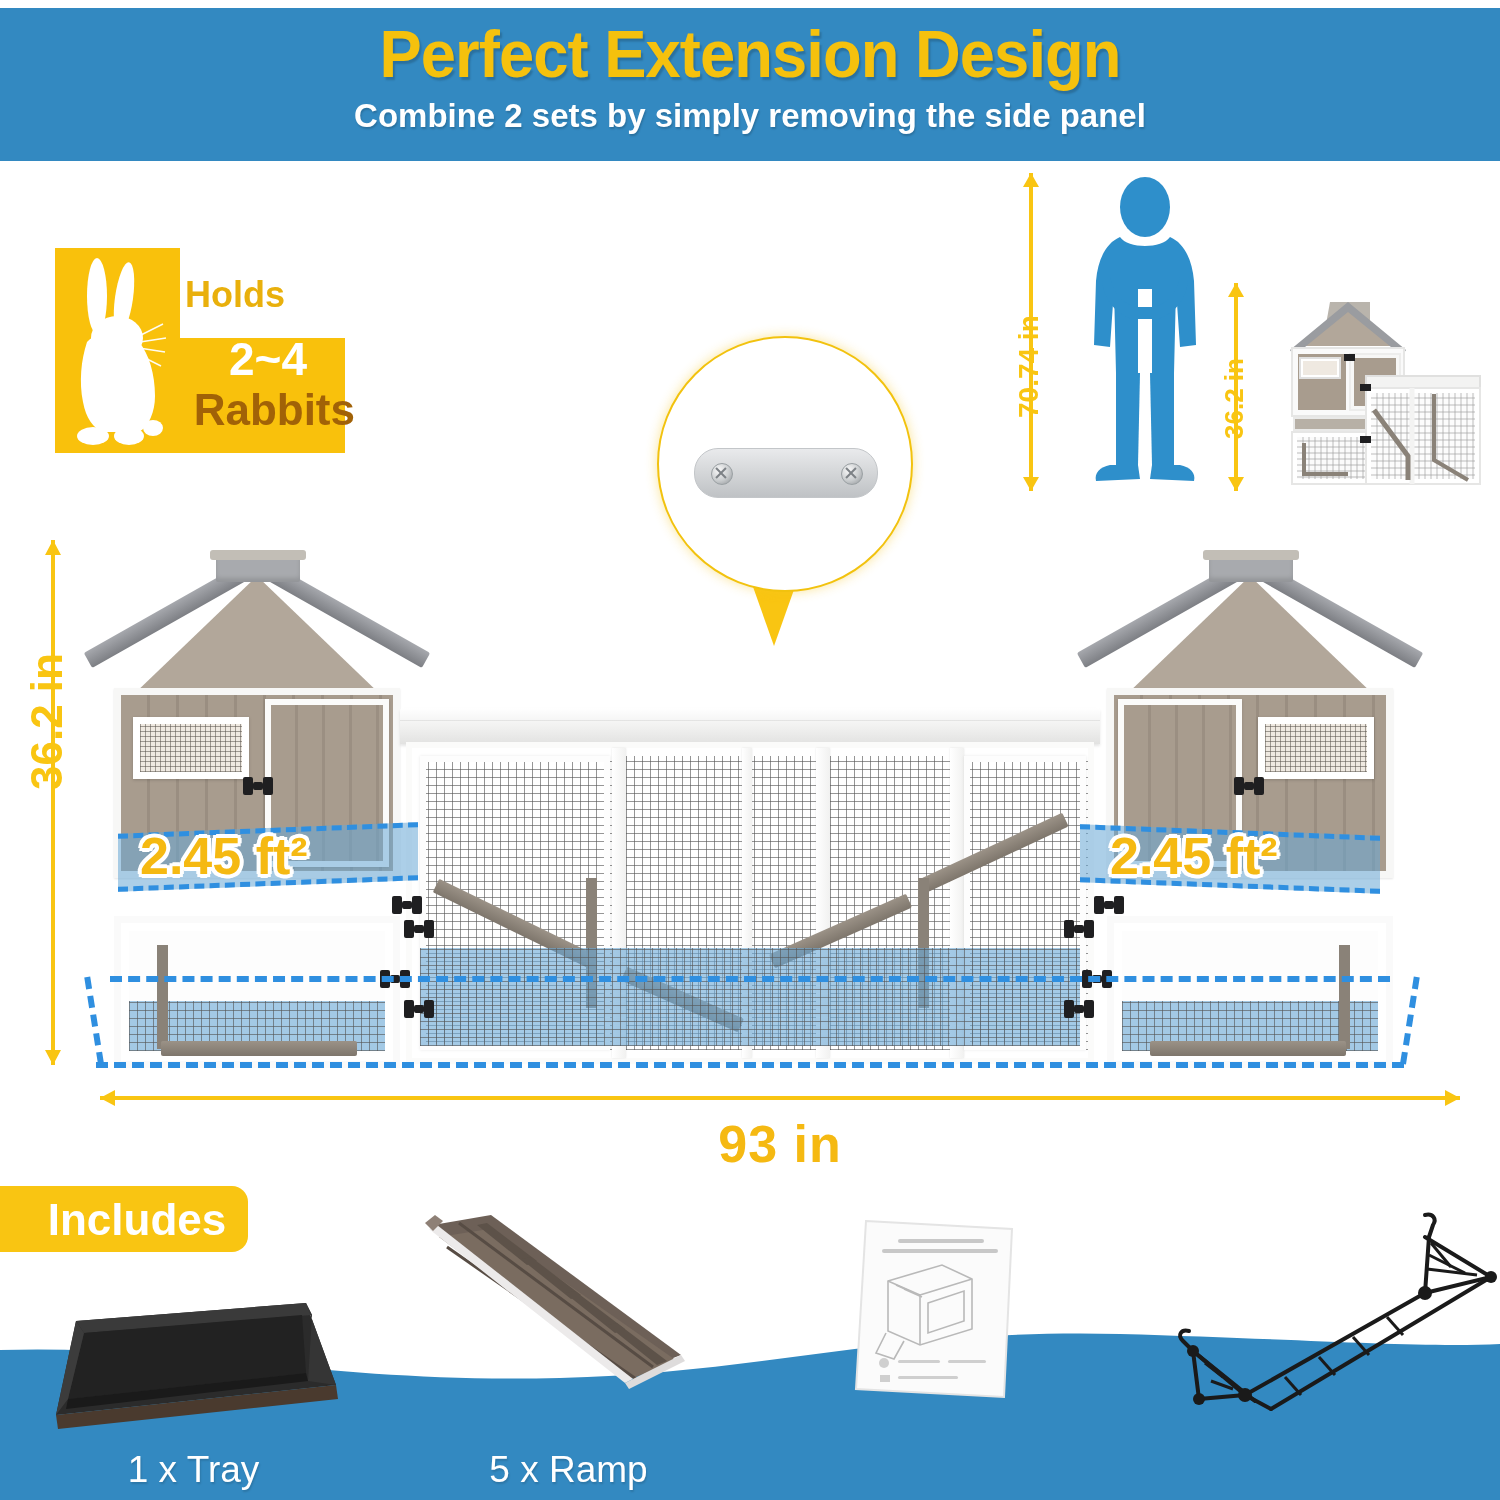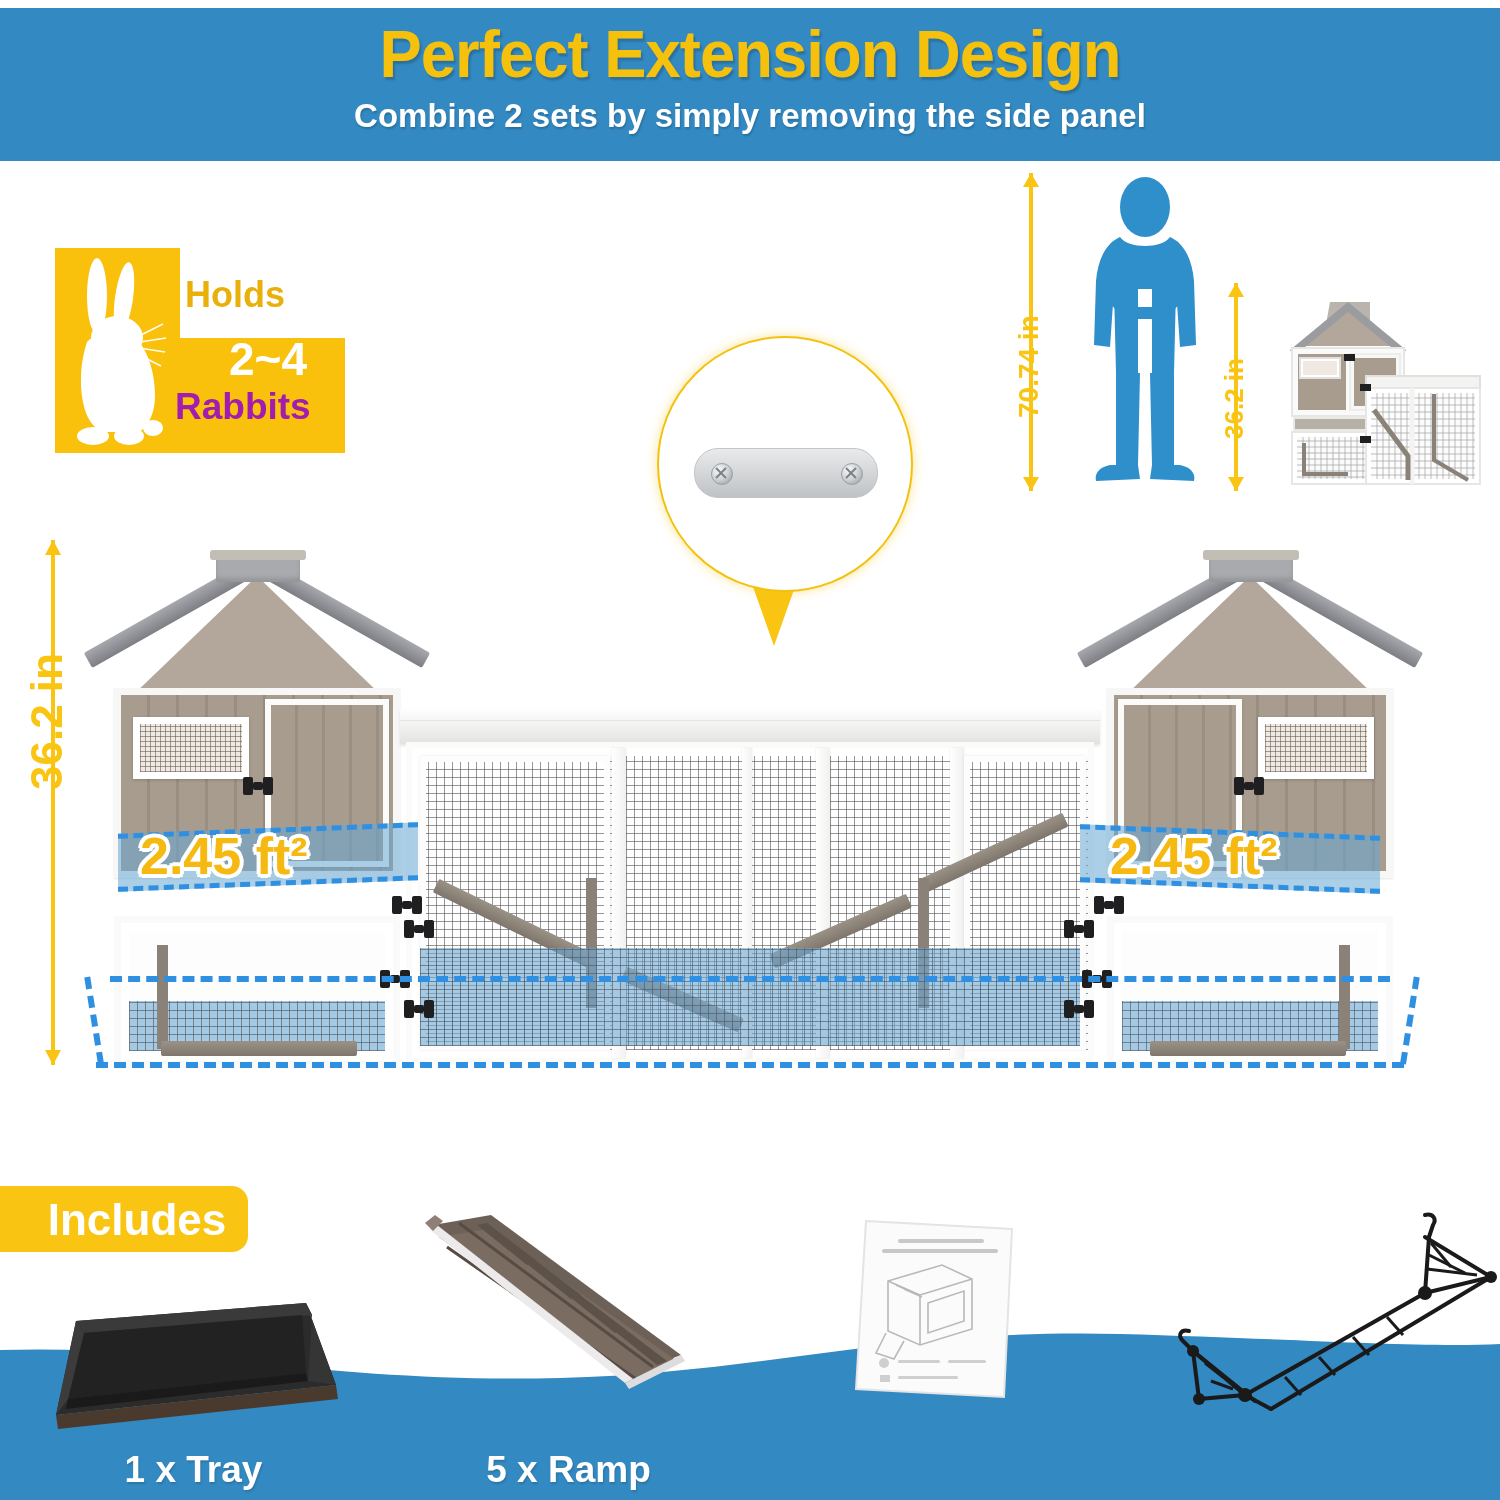--- a/index.html
+++ b/index.html
@@ -39,22 +39,22 @@
   .hb-rabbit{position:absolute;left:12px;top:8px;width:102px;height:190px;}
   .hb-holds{
     position:absolute;left:130px;top:26px;width:160px;
     font-size:36px;font-weight:bold;color:#E9B00C;
   }
   .hb-num{
     position:absolute;left:128px;top:88px;width:170px;text-align:center;
     font-size:46px;font-weight:bold;color:#ffffff;line-height:1.0;
   }
   .hb-rab{
-    position:absolute;left:120px;top:140px;width:180px;text-align:left;
-    font-size:37px;font-weight:bold;color:#a21caf;line-height:1.0;
+    position:absolute;left:120px;top:140px;width:180px;text-align:right;
+    font-size:44px;font-weight:bold;color:#a16207;line-height:1.0;
   }
 
   
   .callout{position:absolute;left:657px;top:328px;width:260px;height:300px;}
   .callout-circle{
     position:absolute;left:0;top:0;width:252px;height:252px;border-radius:50%;
     background:#ffffff;border:2px solid #F2C20E;
     box-shadow:0 0 12px rgba(246,198,30,.45);
   }
   .callout-tail{
@@ -227,21 +227,21 @@
     background:#F9C512;border-radius:0 16px 16px 0;
   }
   .inc-pill span{
     position:absolute;left:0;top:9px;width:248px;text-align:center;
     color:#ffffff;font-size:44px;font-weight:bold;padding-left:13px;
   }
   .wave{position:absolute;left:0;top:1300px;width:1500px;height:200px;}
   .inc-item{position:absolute;width:375px;height:300px;}
   .inc-label{
     position:absolute;left:0;bottom:12px;width:100%;text-align:center;
-    color:#ffffff;font-size:37px;font-weight:bold;
+    color:#ffffff;font-size:37px;font-weight:normal;
     text-shadow:1px 2px 2px rgba(0,0,0,.14);
   }
 </style>
 </head>
 <body>
 
 <div class="stage">
 
   <div class="banner">
     <div class="banner-title">Perfect Extension Design</div>
@@ -499,20 +499,26 @@
     <div class="arealbl" style="left:140px;top:298px;font-size:52px;">2.45 ft²</div>
     <div class="arealbl" style="left:1110px;top:298px;font-size:52px;">2.45 ft²</div>
 
     <div class="dash-h" style="left:110px;top:448px;width:1280px;"></div>
     <div class="dash-h" style="left:96px;top:534px;width:1308px;"></div>
     <div class="dash-v" style="left:98px;top:448px;height:88px;transform:rotate(-9deg);transform-origin:bottom;"></div>
     <div class="dash-v" style="left:1400px;top:448px;height:88px;transform:rotate(9deg);transform-origin:bottom;"></div>
 
   </div>
 
+  <div class="dim-bottom">
+    <div class="al"></div>
+      <div class="ln"></div>
+      <div class="ar"></div>
+    <div class="tx">93 in</div>
+  </div>
 
   <div class="inc-pill">
     <span>Includes</span>
   </div>
 
   <svg class="wave" viewBox="0 0 1500 200" preserveAspectRatio="none">
     <path d="M0 42 C180 36 330 76 560 70 C760 65 900 20 1120 26 C1300 31 1420 40 1500 36 L1500 200 L0 200 Z" fill="#3389c1"></path>
   </svg>
 
   <div class="inc-item" style="left:6px;top:1195px;">

